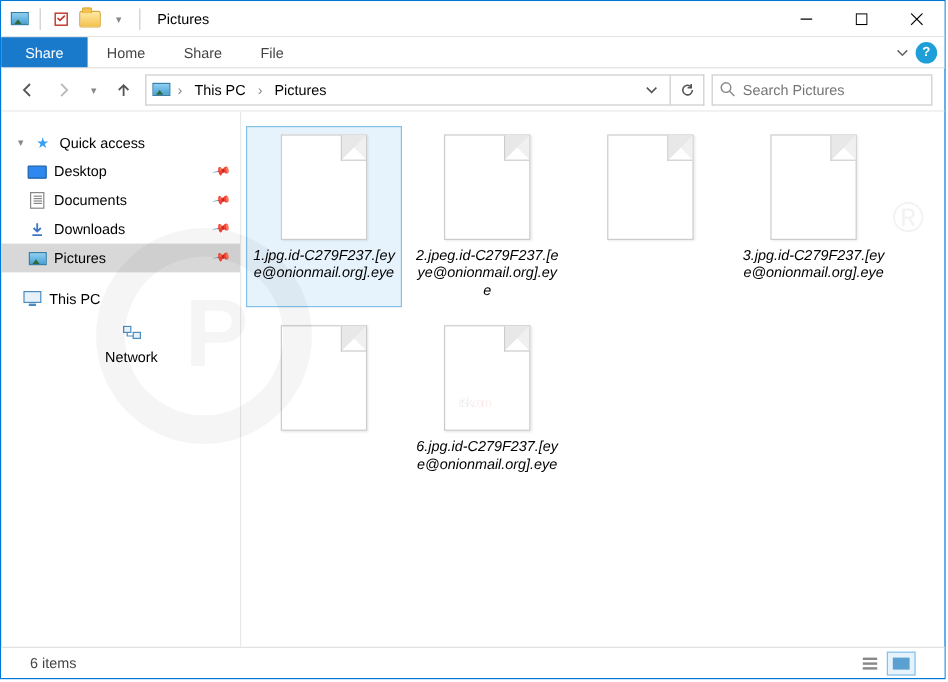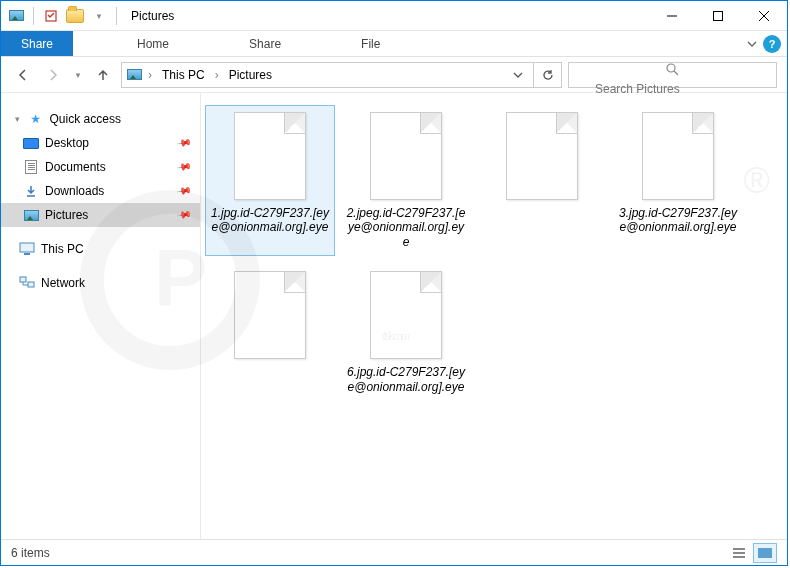--- a/index.html
+++ b/index.html
@@ -13,35 +13,35 @@
 .folder-mini { width: 18px; height: 14px; background: linear-gradient(#ffe9a6,#f3c24d); border: 1px solid #d9a93a; border-radius: 2px; position: relative; }
 .folder-mini::before { content:''; position:absolute; top:-4px; left:1px; width:7px; height:4px; background:#f3c24d; border:1px solid #d9a93a; border-bottom:none; border-radius:2px 2px 0 0; }
 .titlebar-sep { width: 1px; height: 18px; background: #ccc; margin: 0 4px; }
 .title-text { margin-left: 8px; color: #000; }
 .titlebar-right { margin-left: auto; display: flex; }
 .win-btn { width: 46px; height: 30px; display: flex; align-items: center; justify-content: center; color: #000; }
 
 
 .ribbon { height: 26px; background: #fff; display: flex; align-items: stretch; border-bottom: 1px solid #e1e1e1; }
 .file-tab { background: #1979ca; color: #fff; padding: 0 20px; display: flex; align-items: center; font-size: 12px; }
-.tab { padding: 0 16px; display: flex; align-items: center; color: #444; margin-left: 48px; }
+.tab { padding: 0 16px; display: flex; align-items: center; color: #444; }
 .ribbon-right { margin-left: auto; display: flex; align-items: center; padding-right: 6px; gap: 6px; }
 .chevron { color: #666; }
 .help-icon { width: 18px; height: 18px; border-radius: 50%; background: #1e9fd8; color: #fff; display: flex; align-items: center; justify-content: center; font-size: 11px; font-weight: bold; }
 
 
 .addr-row { height: 36px; display: flex; align-items: center; padding: 4px 10px; gap: 6px; border-bottom: 1px solid #e9e9e9; }
 .nav-btn { width: 24px; height: 24px; display: flex; align-items: center; justify-content: center; color: #888; border-radius: 2px; }
 .nav-btn.enabled { color: #555; }
 .addr-box { flex: 1; height: 26px; border: 1px solid #ccc; display: flex; align-items: center; padding: 0 4px; gap: 4px; }
 .addr-crumb { padding: 0 4px; }
 .addr-sep { color: #888; padding: 0 2px; }
 .addr-drop { margin-left: auto; padding: 0 6px; color: #555; }
 .refresh-btn { width: 28px; height: 26px; border: 1px solid #ccc; border-left: none; display: flex; align-items: center; justify-content: center; color: #555; }
-.search-box { width: 209px; height: 26px; border: 1px solid #ccc; display: flex; align-items: center; padding: 0 6px; gap: 6px; color: #777; flex-direction: column; }
+.search-box { width: 184px; height: 26px; border: 1px solid #ccc; display: flex; align-items: center; padding: 0 6px; gap: 6px; color: #777; }
 .search-box input { border: none; outline: none; flex: 1; color: #777; font-size: 12px; background: transparent; }
 
 
 .body { flex: 1; display: flex; overflow: hidden; }
 .sidebar { width: 200px; border-right: 1px solid #e9e9e9; padding-top: 14px; }
 .side-item { height: 24px; display: flex; align-items: center; padding-left: 22px; gap: 6px; position: relative; }
 .side-item.header { padding-left: 14px; }
 .side-item.header::before { content: '▾'; color: #888; font-size: 9px; margin-right: 2px; }
 .side-item.selected { background: #d8d8d8; }
 .pin { margin-left: auto; margin-right: 10px; color: #888; transform: rotate(35deg); font-size: 10px; }
@@ -69,21 +69,21 @@
 
 
 .watermark { position: absolute; left: 0; right: 0; top: 90px; bottom: 40px; display: flex; align-items: center; justify-content: center; pointer-events: none; }
 .wm-text { font-size: 90px; font-weight: 300; color: rgba(0,0,0,0.05); letter-spacing: -2px; }
 .wm-accent { color: rgba(200,30,30,0.07); font-family: Liberation Serif, serif; }
 .wm-circle { position: absolute; width: 180px; height: 180px; border: 24px solid rgba(0,0,0,0.04); border-radius: 50%; left: 80px; top: 100px; }
 .wm-circle::after { content:'P'; position:absolute; top:18px; left:50px; font-size:80px; font-weight:bold; color: rgba(0,0,0,0.04); }
 .wm-r { position: absolute; right: 20px; top: 70px; font-size: 36px; color: rgba(0,0,0,0.05); }
 
 
-.statusbar { height: 26px; border-top: 1px solid #e1e1e1; display: flex; align-items: center; padding: 0 10px; background: #fff; }
+.statusbar { height: 26px; border-top: 1px solid #e1e1e1; display: flex; align-items: center; padding: 0 24px; background: #fff; }
 .status-text { color: #444; }
 .view-btns { margin-left: auto; display: flex; gap: 2px; }
 .view-btn { width: 24px; height: 20px; border: 1px solid transparent; display: flex; align-items: center; justify-content: center; }
 .view-btn.active { border: 1px solid #83c0ea; background: #e6f3fc; }
 .vb-lines { display:flex; flex-direction:column; gap:2px; }
 .vb-lines span { display:block; width:12px; height:2px; background:#888; }
 .vb-thumb { width:14px; height:10px; background:#5aa0d0; }
 
 svg { display:block; }
 </style>
@@ -241,21 +241,21 @@
       <div class="side-item" style="padding-left:18px;">
         <span class="ico ico-pc">
           <svg width="16" height="14">
               <rect x="1" y="1" width="14" height="9" fill="#e8f1f8" stroke="#4a8bc2"></rect>
               <rect x="5" y="11" width="6" height="2" fill="#4a8bc2"></rect>
             </svg>
         </span>
         <span>This PC</span>
       </div>
       <div class="side-gap"></div>
-      <div class="side-item" style="padding-left:18px;">
+      <div class="side-item" style="padding-left:18px;flex-direction:column;">
         <span class="ico ico-net">
           <svg width="16" height="14">
               <rect x="1" y="1" width="6" height="5" fill="#e8f1f8" stroke="#4a8bc2"></rect>
               <rect x="9" y="6" width="6" height="5" fill="#e8f1f8" stroke="#4a8bc2"></rect>
               <path d="M4 6 L4 9 L9 9" fill="none" stroke="#4a8bc2"></path>
             </svg>
         </span>
         <span>Network</span>
       </div>
     </div>

